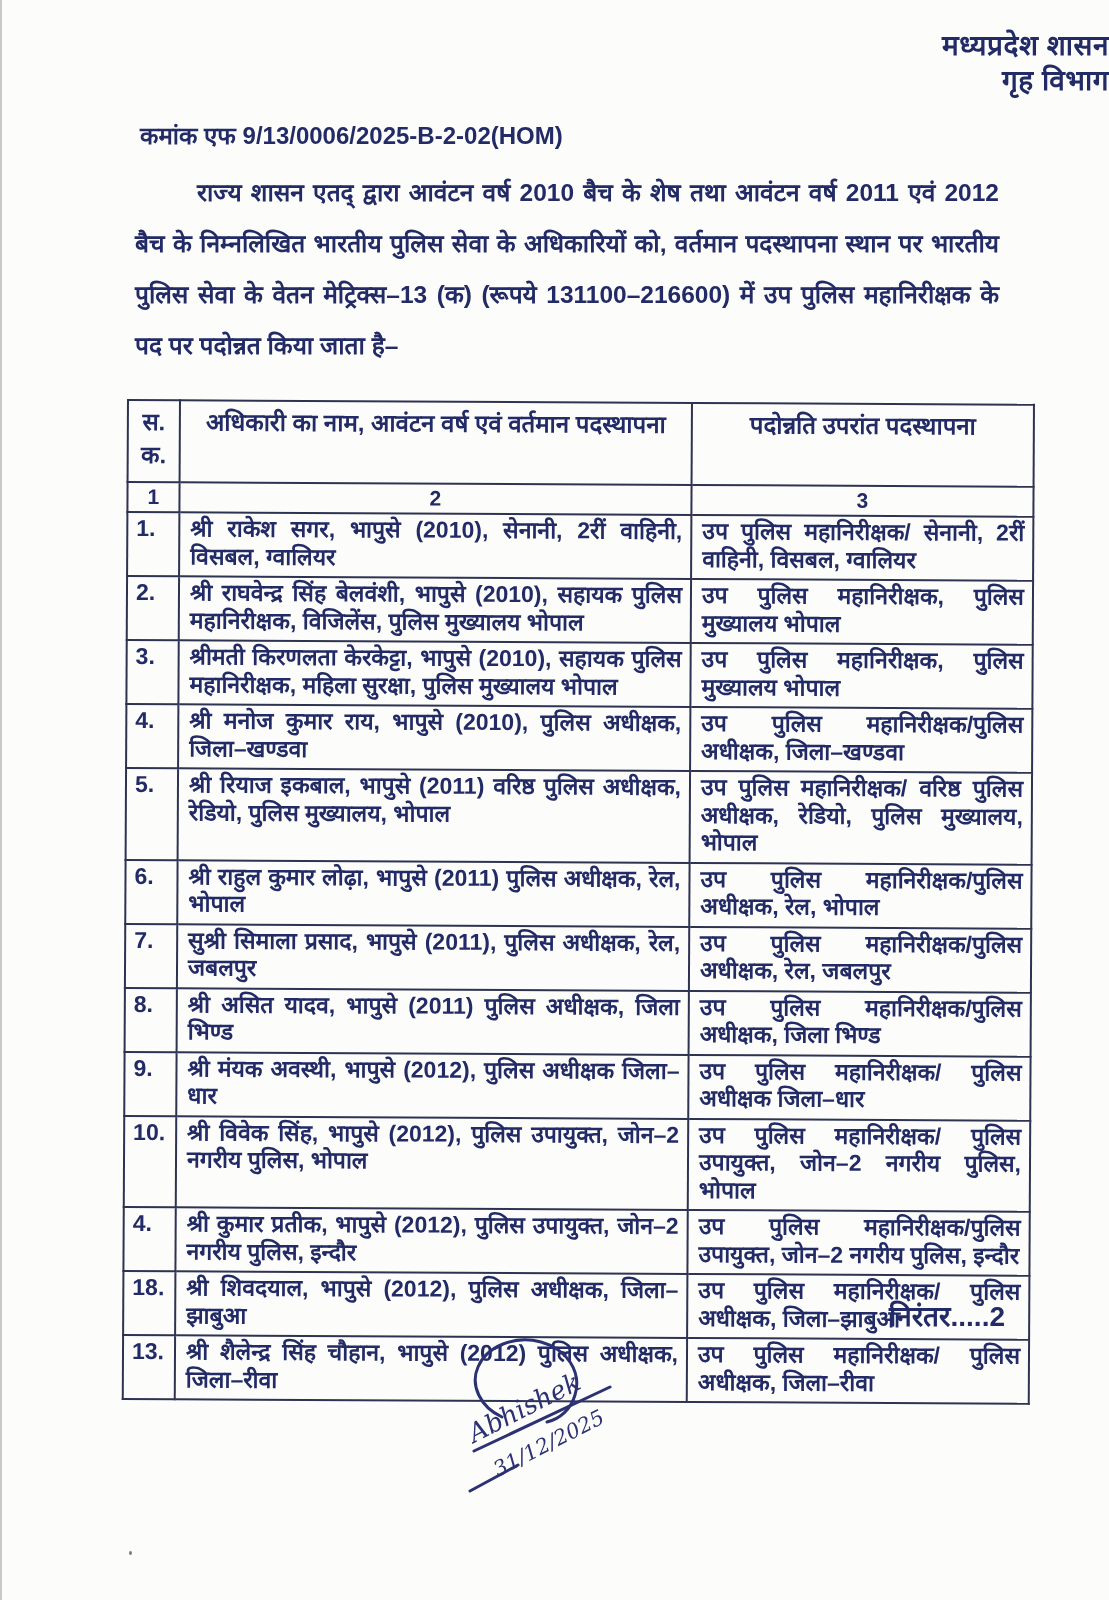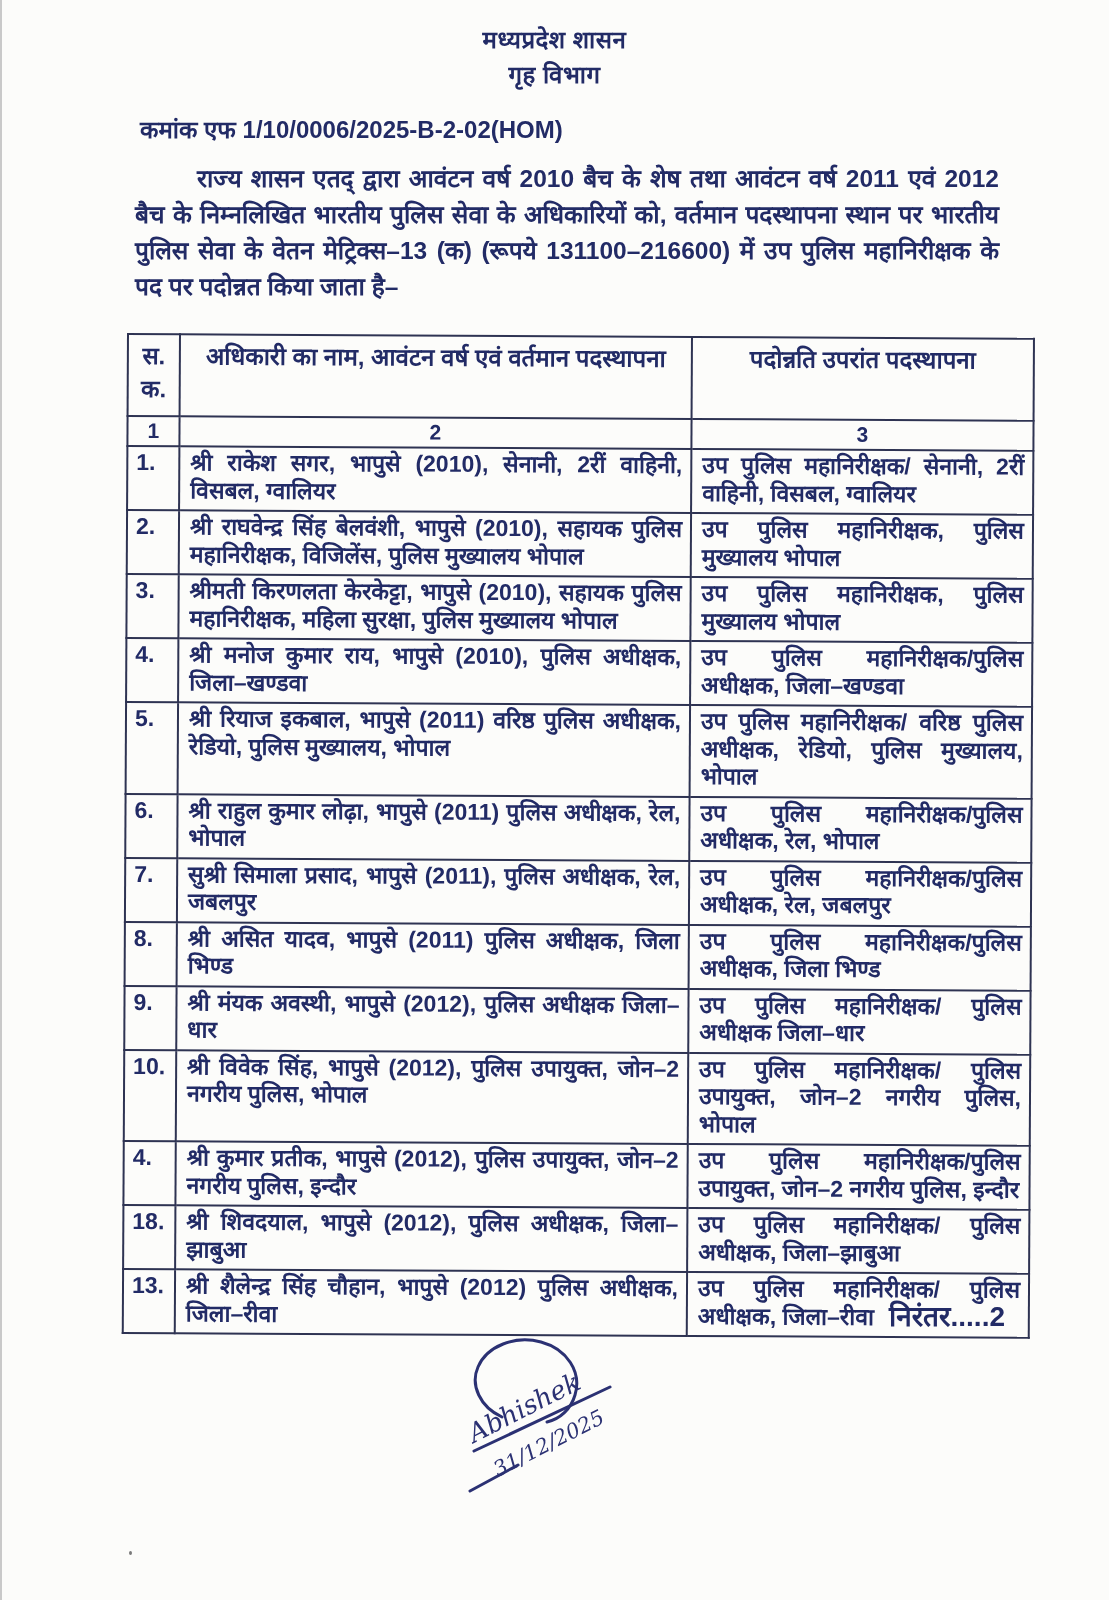--- a/index.html
+++ b/index.html
@@ -8,28 +8,28 @@
     background:#fcfcfa; overflow:hidden;
     font-family:"Liberation Sans", sans-serif;
     color:#222b66;
   }
   .page::before{ 
     content:""; position:absolute; left:0; top:0; bottom:0; width:2px;
     background:#c9c9c9;
   }
   .doc { position:absolute; inset:0; }
 
-  .hdr { text-align:center; padding-top:22px; font-weight:700;
-         font-size:24px; line-height:35px; letter-spacing:0.5px; }
+  .hdr { text-align:right; padding-top:28px; font-weight:700;
+         font-size:28px; line-height:35px; letter-spacing:0.5px; }
   .hdr div { white-space:pre; }
 
   .refline { display:flex; justify-content:space-between;
              margin:20px 150px 0 140px; font-weight:700; font-size:24px; }
 
-  .bodytext { margin:16px 110px 0 135px; font-size:24.5px; line-height:36px;
+  .bodytext { margin:16px 110px 0 135px; font-size:24.5px; line-height:51px;
               font-weight:600; text-align:justify; text-indent:62px; }
 
   .tblwrap { margin:28px 0 0 127px; width:906px; transform:rotate(0.3deg);
              transform-origin:top left; }
   table { border-collapse:collapse; width:906px; table-layout:fixed; }
   th, td { border:2px solid #2e3352; vertical-align:top; }
   th { font-weight:700; font-size:24px; text-align:center; padding:4px 6px 10px; line-height:33px; }
   th.h1 { white-space:pre-line; }
   col.c1 { width:52px; } col.c2 { width:512px; } col.c3 { width:342px; }
   tr.colnums td { text-align:center; font-size:21px; font-weight:600;
@@ -53,21 +53,21 @@
 
 <div class="page">
   <div class="doc">
 
     <div class="hdr">
       <div>मध्यप्रदेश शासन</div>
       <div>गृह विभाग</div>
     </div>
 
     <div class="refline">
-      <span>कमांक एफ 1/10/0006/2025-B-2-02(HOM)</span>
+      <span>कमांक एफ 9/13/0006/2025-B-2-02(HOM)</span>
     </div>
 
     <p class="bodytext">राज्य शासन एतद् द्वारा आवंटन वर्ष 2010 बैच के शेष तथा आवंटन वर्ष 2011 एवं 2012 बैच  के निम्नलिखित भारतीय पुलिस सेवा के अधिकारियों को, वर्तमान पदस्थापना स्थान पर भारतीय पुलिस सेवा के वेतन मेट्रिक्स–13 (क) (रूपये 131100–216600) में उप पुलिस महानिरीक्षक के पद पर पदोन्नत किया जाता है–</p>
 
     <div class="tblwrap">
       <table>
         <colgroup>
             <col class="c1">
             <col class="c2">
             <col class="c3">

